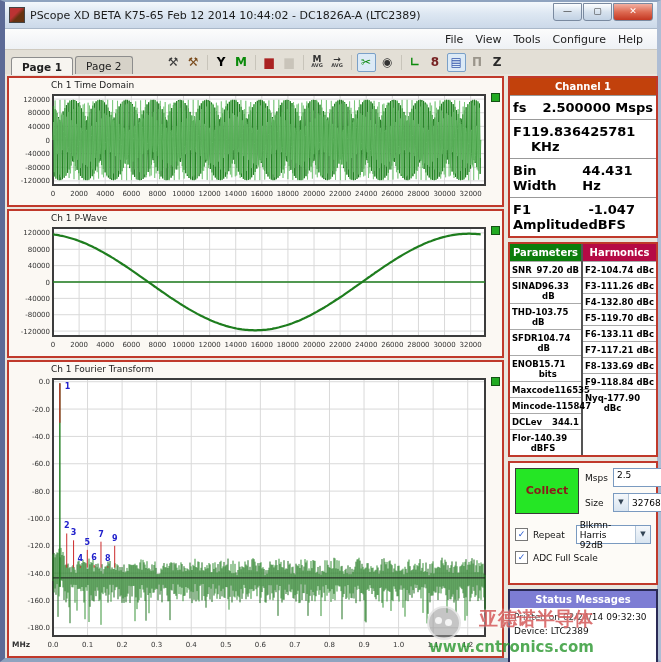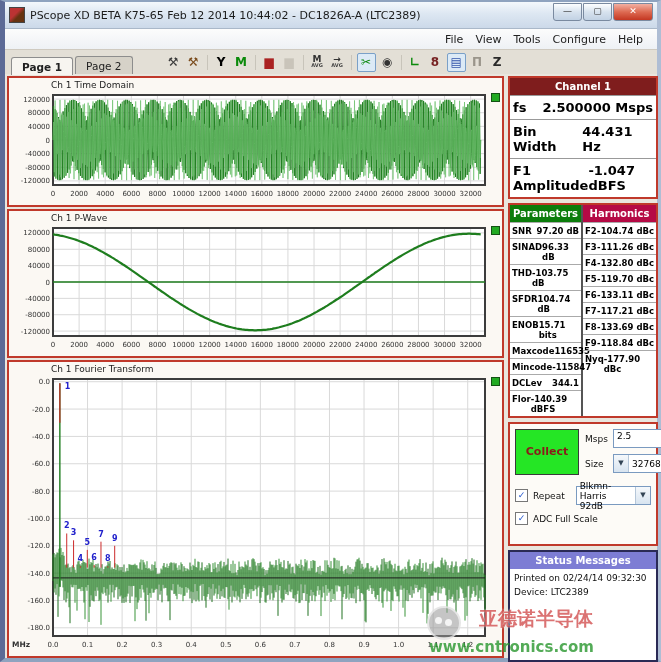--- a/index.html
+++ b/index.html
@@ -38,21 +38,21 @@
   
   .main{display:flex;padding:2px 0 0 2px;gap:4px;}
   .charts-col{width:497px;flex:none;}
   .chartbox{border:2px solid #c0392b;background:#fbf8f3;margin-bottom:2px;position:relative;}
   .chart-title{font-size:9px;font-weight:normal;color:#1c1c1c;padding:2px 0 0 42px;height:13px;box-sizing:border-box;}
   .legend-swatch{position:absolute;top:15px;right:2px;width:7px;height:7px;
     background:#22aa22;border:1px solid #145214;}
   .right-col{width:150px;flex:none;font-size:9px;}
   .panel{border:2px solid #c0392b;background:#fff;margin-bottom:4px;}
   .panel-hdr{color:#fff;font-weight:bold;font-size:10px;text-align:center;padding:3px 0;}
-  .hdr-blue{background:#7f1d1d;}
+  .hdr-blue{background:#c2410c;}
   .hdr-green{background:#0b7d0b;}
   .hdr-crimson{background:#b50a45;}
   .hdr-purple{background:#7d7dd4;}
   .kv-row{display:flex;justify-content:space-between;border-top:1px solid #999;
     padding:4px 3px;font-size:13px;font-weight:600;color:#000;}
   .meas-wrap{display:flex;}
   .meas-col{width:50%;}
   .meas-col.left{border-right:2px solid #555;box-sizing:border-box;}
   .meas-row{display:flex;justify-content:space-between;border-top:1px solid #aaa;
     padding:2.5px 2px;font-size:8.5px;font-weight:bold;color:#000;}
@@ -774,20 +774,24 @@
     <div class="right-col">
 
       <div class="panel">
         <div class="panel-hdr hdr-blue">Channel 1</div>
         <div id="channel-rows">
             <div class="kv-row">
               <span>fs</span>
               <span>2.500000 Msps</span>
             </div>
             <div class="kv-row">
+              <span>F1</span>
+              <span>19.836425781 KHz</span>
+            </div>
+            <div class="kv-row">
               <span>Bin Width</span>
               <span>44.431 Hz</span>
             </div>
             <div class="kv-row">
               <span>F1 Amplitude</span>
               <span>-1.047 dBFS</span>
             </div>
           </div>
       </div>
 

